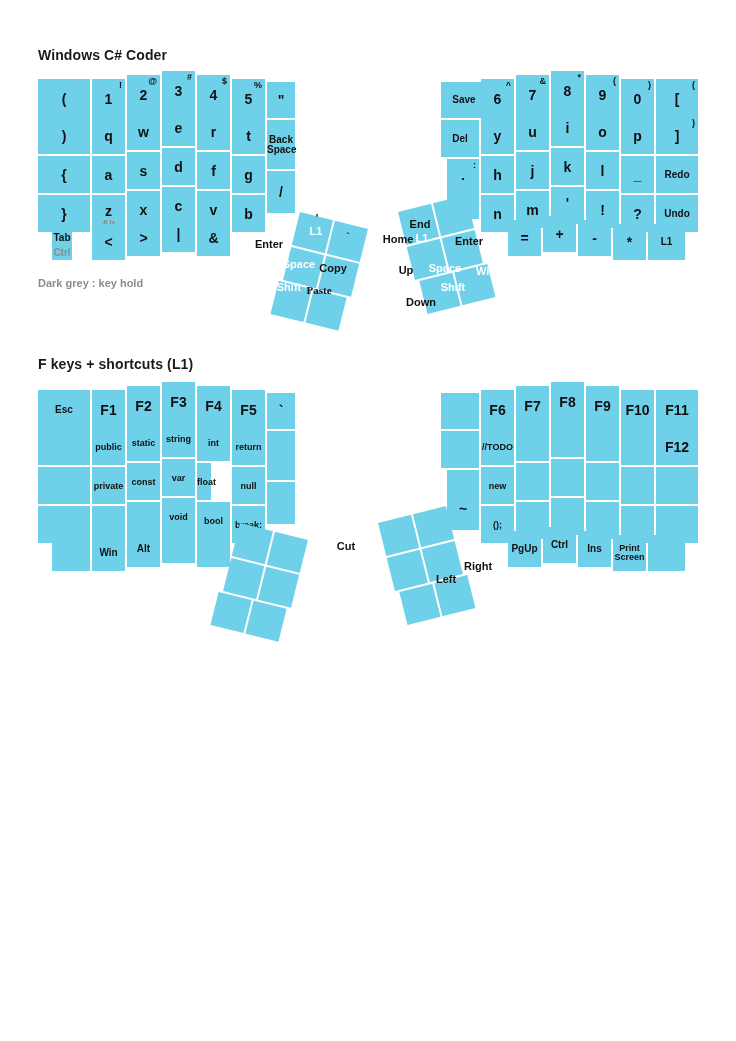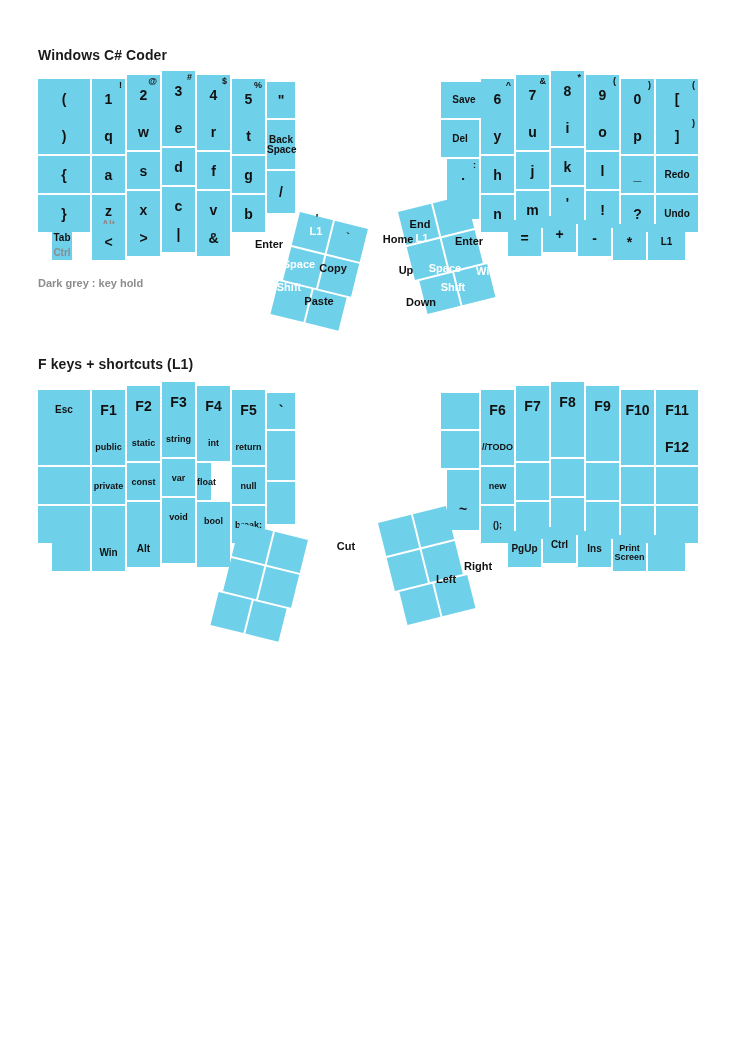--- a/index.html
+++ b/index.html
@@ -208,21 +208,21 @@
   <div class="key" style="left:32px; top:72px; width:34px; height:34px;"></div>
 </div>
 <div class="overlay dark" style="left:305px; top:213px; width:24px;">'</div>
 <div class="overlay white" style="left:302px; top:226px; width:28px;">L1</div>
 <div class="overlay dark" style="left:337px; top:231px; width:22px;">`</div>
 <div class="overlay dark" style="left:249px; top:239px; width:40px;">Enter</div>
 <div class="overlay white" style="left:244px; top:265px; width:32px;">Win</div>
 <div class="overlay white" style="left:278px; top:259px; width:42px;">Space</div>
 <div class="overlay dark" style="left:312px; top:263px; width:42px;">Copy</div>
 <div class="overlay white" style="left:270px; top:282px; width:38px;">Shift</div>
-<div class="overlay dark" style="left:298px; top:296px; width:42px;">Paste</div>
+<div class="overlay dark" style="left:298px; top:285px; width:42px;font-family:Liberation Serif, serif;">Paste</div>
 
 <div class="thumb-right" style="left:398px; top:212px;">
   <div class="key" style="left:0px;  top:0px;  width:34px; height:34px;"></div>
   <div class="key" style="left:36px; top:0px;  width:34px; height:34px;"></div>
   <div class="key" style="left:0px;  top:36px; width:34px; height:34px;"></div>
   <div class="key" style="left:36px; top:36px; width:34px; height:34px;"></div>
   <div class="key" style="left:4px;  top:72px; width:34px; height:34px;"></div>
   <div class="key" style="left:40px; top:72px; width:34px; height:34px;"></div>
 </div>
 <div class="overlay dark" style="left:404px; top:219px; width:32px;">End</div>

